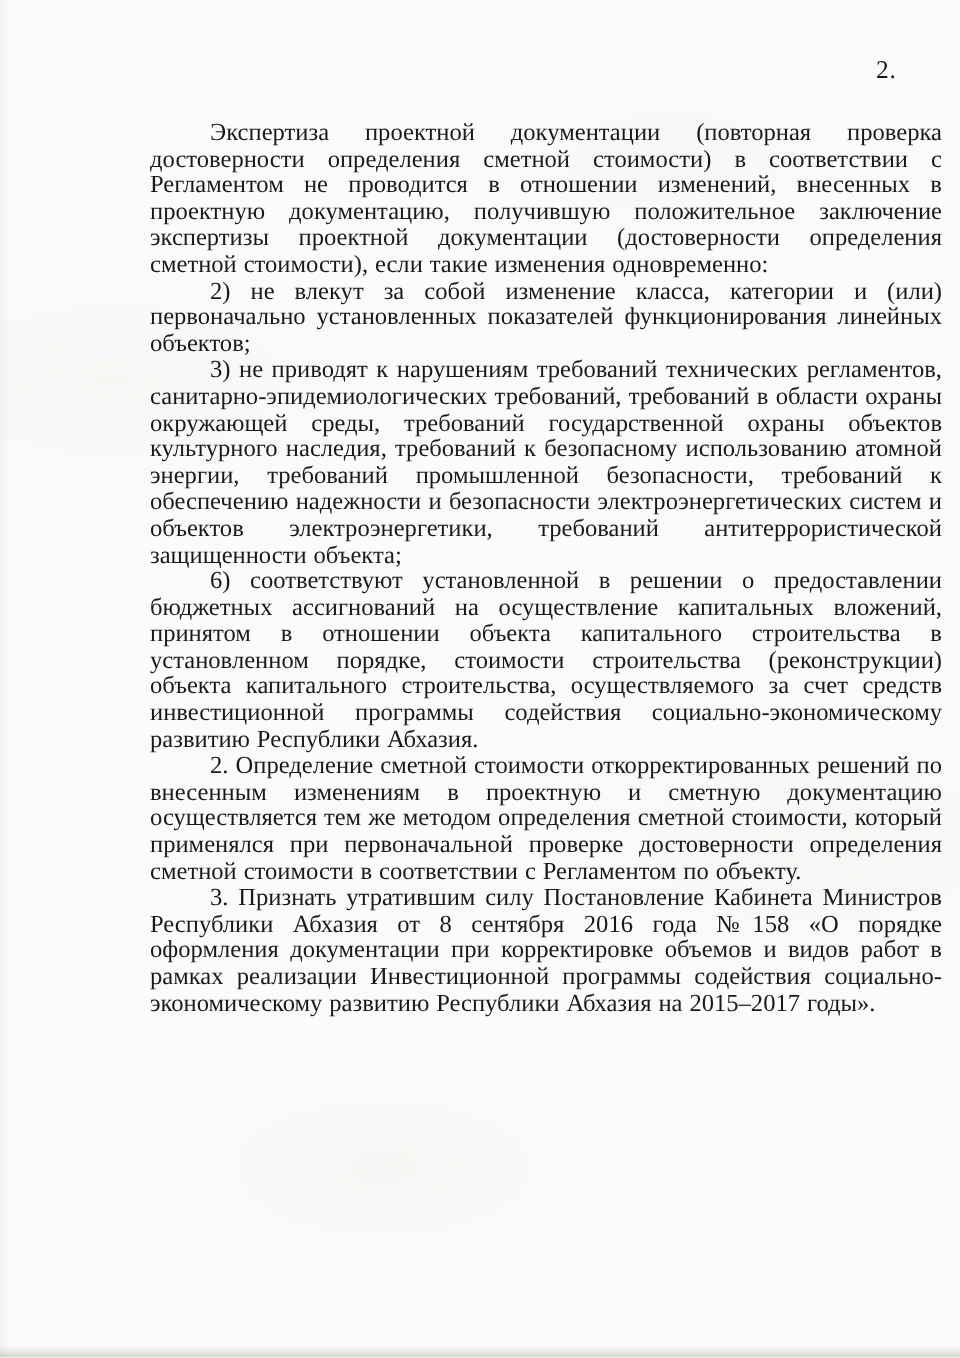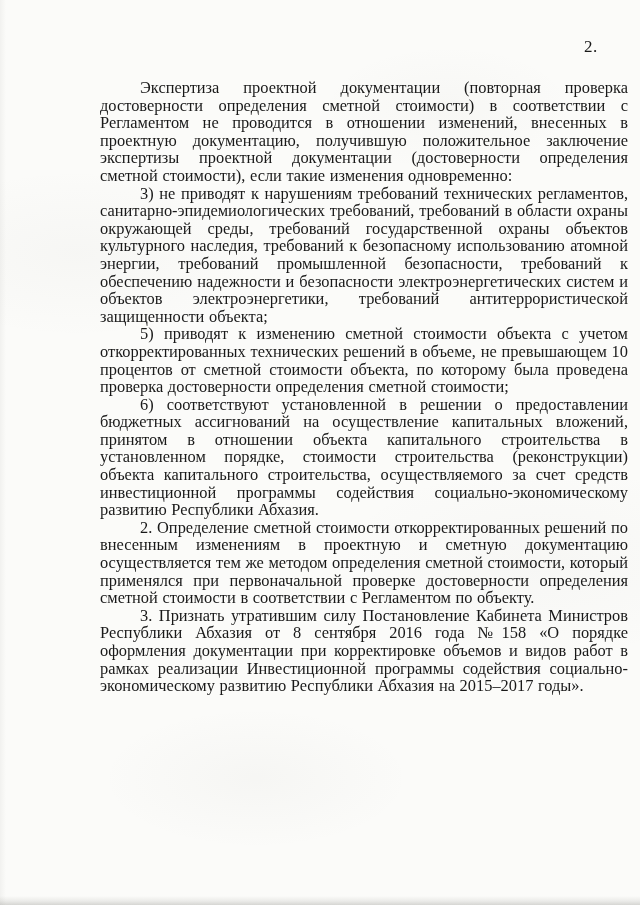--- a/index.html
+++ b/index.html
@@ -57,20 +57,20 @@
 </style>
 </head>
 <body>
 
 <div class="page">
 
   <div class="page-number">2.</div>
 
   <div class="content">
     <p>Экспертиза проектной документации (повторная проверка достоверности определения сметной стоимости) в соответствии с Регламентом не проводится в отношении изменений, внесенных в проектную документацию, получившую положительное заключение экспертизы проектной документации (достоверности определения сметной стоимости), если такие изменения одновременно:</p>
+    <p>2) не влекут за собой изменение класса, категории и (или) первоначально установленных показателей функционирования линейных объектов;</p>
     <p>3) не приводят к нарушениям требований технических регламентов, санитарно-эпидемиологических требований, требований в области охраны окружающей среды, требований государственной охраны объектов культурного наследия, требований к безопасному использованию атомной энергии, требований промышленной безопасности, требований к обеспечению надежности и безопасности электроэнергетических систем и объектов электроэнергетики, требований антитеррористической защищенности объекта;</p>
-    <p>5) приводят к изменению сметной стоимости объекта с учетом откорректированных технических решений в объеме, не превышающем 10 процентов от сметной стоимости объекта, по которому была проведена проверка достоверности определения сметной стоимости;</p>
     <p>6) соответствуют установленной в решении о предоставлении бюджетных ассигнований на осуществление капитальных вложений, принятом в отношении объекта капитального строительства в установленном порядке, стоимости строительства (реконструкции) объекта капитального строительства, осуществляемого за счет средств инвестиционной программы содействия социально-экономическому развитию Республики Абхазия.</p>
     <p>2. Определение сметной стоимости откорректированных решений по внесенным изменениям в проектную и сметную документацию осуществляется тем же методом определения сметной стоимости, который применялся при первоначальной проверке достоверности определения сметной стоимости в соответствии с Регламентом по объекту.</p>
     <p>3. Признать утратившим силу Постановление Кабинета Министров Республики Абхазия от 8 сентября 2016 года №158 «О порядке оформления документации при корректировке объемов и видов работ в рамках реализации Инвестиционной программы содействия социально-экономическому развитию Республики Абхазия на 2015–2017 годы».</p>
   </div>
 
 </div>
 
 </body></html>

